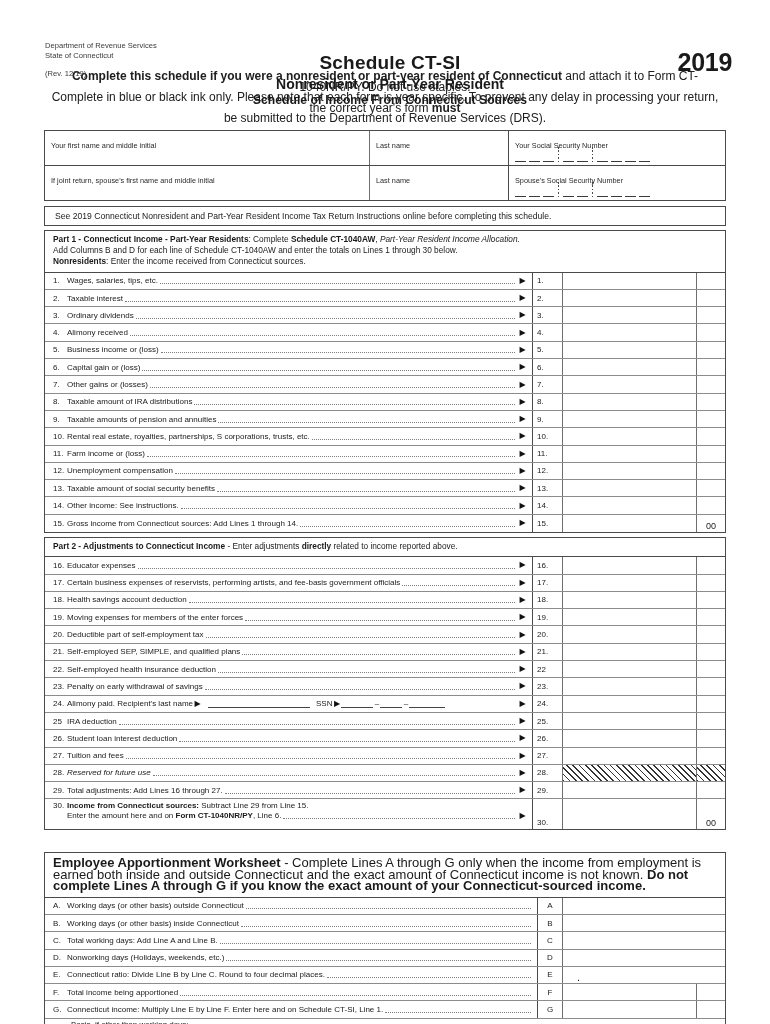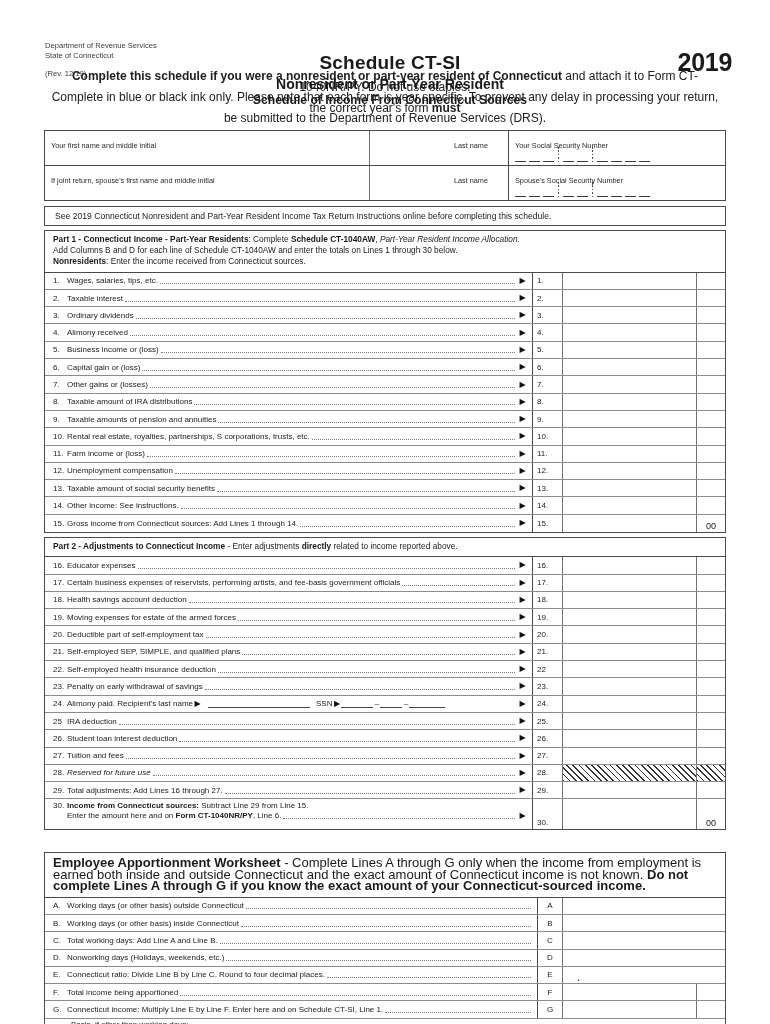--- a/index.html
+++ b/index.html
@@ -23,27 +23,27 @@
   .t3 { font-size:12.2px; font-weight:bold; margin-top:1px; }
   .year { position:absolute; right:38px; top:48px; font-size:25px; font-weight:bold; letter-spacing:-0.3px; }
 
   
   .intro { margin:9px 44px 0 44px; text-align:center; font-size:12px; line-height:10.6px; color:#202020; }
   .intro b { font-weight:bold; }
 
   
   .block { margin:6px 44px 0 44px; border:1.3px solid #4a4a4a; }
   .row-flex { display:flex; }
-  .cellpad { padding:3px 20px 3px 6px; }
+  .cellpad { padding:3px 0 3px 6px; }
 
   
   .namebox { border-bottom:1.3px solid #4a4a4a; }
   .namebox:last-child { border-bottom:none; }
   .name-first { flex:0 0 325px; border-right:1px solid #6f6f6f; height:34px; }
-  .name-last  { flex:1 1 auto; border-right:1.3px solid #4a4a4a; height:34px;text-align:right; }
+  .name-last  { flex:1 1 auto; border-right:1.3px solid #4a4a4a; height:34px; }
   .name-ssn   { flex:0 0 216px; height:34px; position:relative; }
   .fieldlabel { font-size:7.3px; color:#2a2a2a; }
   .ssn-line { position:absolute; left:6px; right:6px; bottom:3px; display:flex; align-items:flex-end; }
   .ssn-g { display:flex; gap:3px; }
   .u { display:inline-block; width:11px; border-bottom:1.1px solid #3a3a3a; height:8px; }
   .dotsep { width:9px; display:flex; justify-content:center; }
   .dotsep i { display:block; width:1.4px; height:15px; background:
       repeating-linear-gradient(to bottom,#4a4a4a 0 1.6px,transparent 1.6px 3.4px); }
 
   
@@ -397,21 +397,21 @@
             <span class="leader"></span>
             <span class="arrow">▶</span>
           </div>
           <div class="boxno">18.</div>
           <div class="amt"></div>
           <div class="cents"></div>
         </div>
         <div class="lrow">
           <div class="ldesc">
             <span class="lnum">19.</span>
-            <span class="ltxt">Moving expenses for estate of the armed forces</span>
+            <span class="ltxt">Moving expenses for members of the enter forces</span>
             <span class="leader"></span>
             <span class="arrow">▶</span>
           </div>
           <div class="boxno">19.</div>
           <div class="amt"></div>
           <div class="cents"></div>
         </div>
         <div class="lrow">
           <div class="ldesc">
             <span class="lnum">20.</span>

